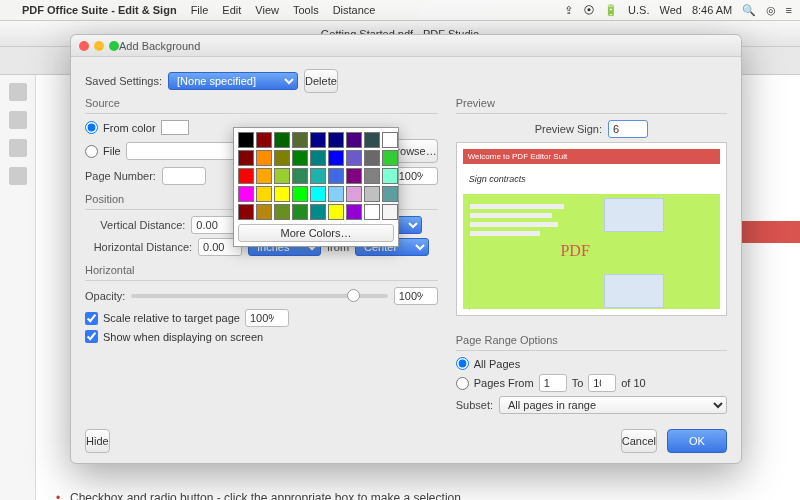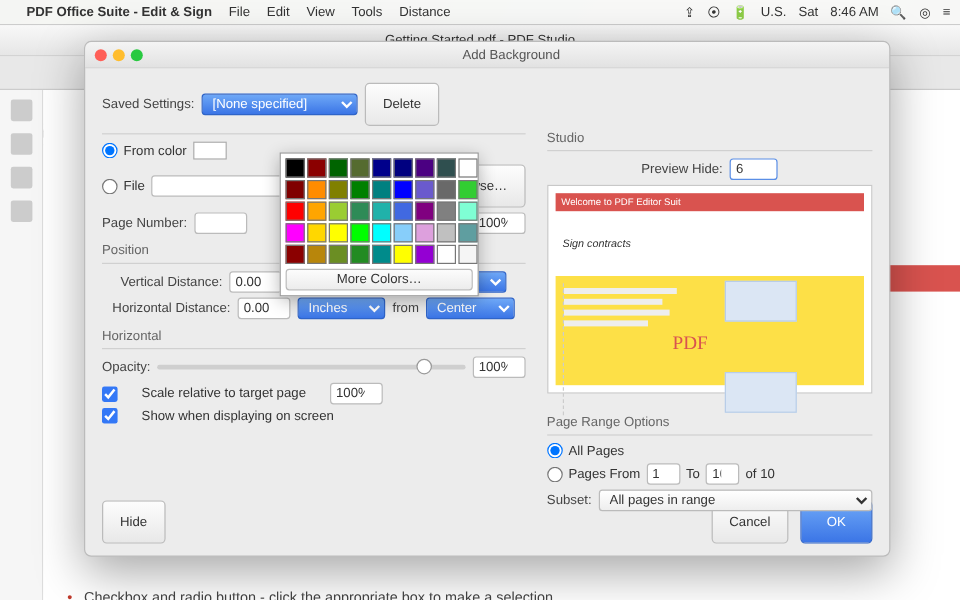--- a/index.html
+++ b/index.html
@@ -15,46 +15,46 @@
 .sidebar .ico{width:18px;height:18px;background:#ccc;border-radius:2px}
 .content{position:absolute;left:36px;right:0;top:54px;bottom:0;background:#fff;padding:10px 20px}
 .bullet{margin:6px 0;padding-left:14px;position:relative;font-size:12px;color:#444}
 .bullet:before{content:"•";position:absolute;left:0;color:#c0392b}
 .red-strip{position:absolute;right:0;top:200px;width:72px;height:22px;background:#d9534f}
 .dialog-backdrop{position:absolute;left:70px;top:34px;width:672px;height:430px;background:#ececec;border:1px solid #bbb;border-radius:6px;box-shadow:0 12px 40px rgba(0,0,0,.35)}
 .dlg-title{height:22px;background:linear-gradient(#f4f4f4,#e2e2e2);border-radius:6px 6px 0 0;display:flex;align-items:center;padding:0 8px;border-bottom:1px solid #ccc}
 .traffic{display:flex;gap:5px}
 .traffic span{width:10px;height:10px;border-radius:50%}
 .traffic .r{background:#ff5f57}.traffic .y{background:#ffbd2e}.traffic .g{background:#28c940}
-.dlg-title .t{flex:1;text-align:center;color:#555}
+.dlg-title .t{flex:1;text-align:left;color:#555}
 .dlg-body{padding:8px 14px 10px 14px;height:calc(100% - 22px);display:flex;flex-direction:column}
 .row{display:flex;align-items:center;gap:6px;margin:4px 0}
 .lbl{color:#444}
 select,input[type=text]{height:18px;border:1px solid #bbb;border-radius:3px;background:#fff;padding:0 14px 0 4px;font-size:11px}
 select{background:linear-gradient(#fff,#eee);position:relative}
 .sel-blue{background:linear-gradient(#6ea8f7,#3b75e6);color:#fff;border-color:#2f64c8}
-.btn{height:36px;padding:0 14px;border:1px solid #bbb;border-radius:4px;background:linear-gradient(#fdfdfd,#e8e8e8);cursor:pointer}
+.btn{height:24px;padding:0 0;border:1px solid #bbb;border-radius:4px;background:linear-gradient(#fdfdfd,#e8e8e8);cursor:pointer}
 .btn-primary{background:linear-gradient(#6ea8f7,#3b75e6);color:#fff;border-color:#2f64c8}
 .section-label{color:#666;font-size:11px;margin-bottom:4px}
 .divider{height:1px;background:#d0d0d0;margin:2px 0 6px 0}
 .two-col{display:flex;gap:18px;flex:1;min-height:0}
 .left-col{flex:1.3;min-width:0}
 .right-col{flex:1;min-width:0}
 .radio{display:flex;align-items:center;gap:5px}
 .radio input{margin:0}
 .swatch{width:28px;height:15px;background:#fff;border:1px solid #aaa}
 .num{width:40px}
 .spin{width:44px}
-.check{display:flex;align-items:center;gap:20px;margin:3px 0}
+.check{display:flex;align-items:center;gap:5px;margin:3px 0}
 .check input{accent-color:#3478f6}
 .slider{flex:1;height:4px;background:#cfcfcf;border-radius:2px;position:relative}
 .slider .knob{position:absolute;right:28px;top:-5px;width:13px;height:13px;border-radius:50%;background:#fff;border:1px solid #999}
-.preview-box{border:1px solid #c8c8c8;background:#fff;height:174px;margin-top:4px;padding:6px;display:flex;flex-direction:column;gap:20px}
+.preview-box{border:1px solid #c8c8c8;background:#fff;height:174px;margin-top:4px;padding:6px;display:flex;flex-direction:column;gap:8px}
 .preview-header{background:#d9534f;color:#fff;font-size:8px;padding:3px 5px}
-.preview-body{flex:1;background:#fde047;position:relative}
+.preview-body{flex:1;background:#bef264;position:relative}
 .preview-body .blk{position:absolute;background:#dbe6f4;border:1px solid #b8cde8}
 .footer{display:flex;gap:10px;margin-top:6px;align-items:center}
 .footer .spacer{flex:1}
 
 .palette{position:absolute;left:162px;top:92px;width:166px;background:#fff;border:1px solid #999;box-shadow:0 4px 14px rgba(0,0,0,.3);padding:4px;z-index:50}
 .palette-grid{display:grid;grid-template-columns:repeat(9,16px);gap:2px;margin-bottom:4px}
 .palette-grid span{width:16px;height:16px;border:1px solid #777;cursor:pointer}
 .more-colors{width:100%;text-align:center;border:1px solid #bbb;background:linear-gradient(#fcfcfc,#ececec);padding:2px 0;border-radius:3px;cursor:pointer;font-size:11px}
 .start-tab{position:absolute;left:6px;top:82px;font-size:11px;color:#555;background:#f0f0f0;padding:2px 8px;border:1px solid #ddd;border-radius:3px 3px 0 0}
 </style>
@@ -67,21 +67,21 @@
   <span>File</span>
   <span>Edit</span>
   <span>View</span>
   <span>Tools</span>
   <span>Distance</span>
   <div class="right">
     <span>⇪</span>
     <span>⦿</span>
     <span>🔋</span>
     <span>U.S.</span>
-    <span>Sat</span>
+    <span>Wed</span>
     <span>8:46 AM</span>
     <span>🔍</span>
     <span>◎</span>
     <span>≡</span>
   </div>
 </div>
 
 <div class="window">
   <div class="titlebar">
     <span class="title">Getting Started.pdf - PDF Studio</span>
@@ -114,20 +114,21 @@
   <div class="dlg-body">
     <div class="row">
       <span class="lbl">Saved Settings:</span>
       <select class="sel-blue" style="width:130px"><option>[None specified]</option></select>
       <button class="btn" disabled="">Delete</button>
     </div>
 
     <div class="two-col">
 
       <div class="left-col">
+        <div class="section-label">Source</div>
         <div class="divider"></div>
         <div class="row radio">
           <input type="radio" checked="" style="">
           <span>From color</span>
           <span class="swatch"></span>
         </div>
         <div class="row radio">
           <input type="radio" style="">
           <span>File</span>
           <input type="text" style="flex: 1 1 0%;">
@@ -172,24 +173,24 @@
             <span>Scale relative to target page</span> 
             <input type="text" class="spin" value="100%" style="">
           </div>
         <div class="check">
             <input type="checkbox" checked="" style="">
             <span>Show when displaying on screen</span>
           </div>
       </div>
 
       <div class="right-col">
-        <div class="section-label">Studio</div>
+        <div class="section-label">Preview</div>
         <div class="divider"></div>
         <div class="row" style="justify-content:center">
-          <span class="lbl">Preview Hide:</span>
+          <span class="lbl">Preview Sign:</span>
           <input type="text" class="num" style="border-color: rgb(90, 142, 230);" value="6">
         </div>
         <div class="preview-box">
           <div class="preview-header">Welcome to PDF Editor Suit</div>
           <div style="font-size:9px;padding:2px 6px;font-style:italic">Sign contracts</div>
           <div class="preview-body">
             <div class="blk" style="left:55%;top:4px;width:60px;height:34px"></div>
             <div class="blk" style="left:55%;top:80px;width:60px;height:34px"></div>
             <span style="position:absolute;left:38%;top:48px;color:#d9534f;font-family:cursive;font-size:16px">PDF</span>
             <div style="position:absolute;left:6px;top:6px;width:46%;height:110px;border-left:1px dashed #ccc">

